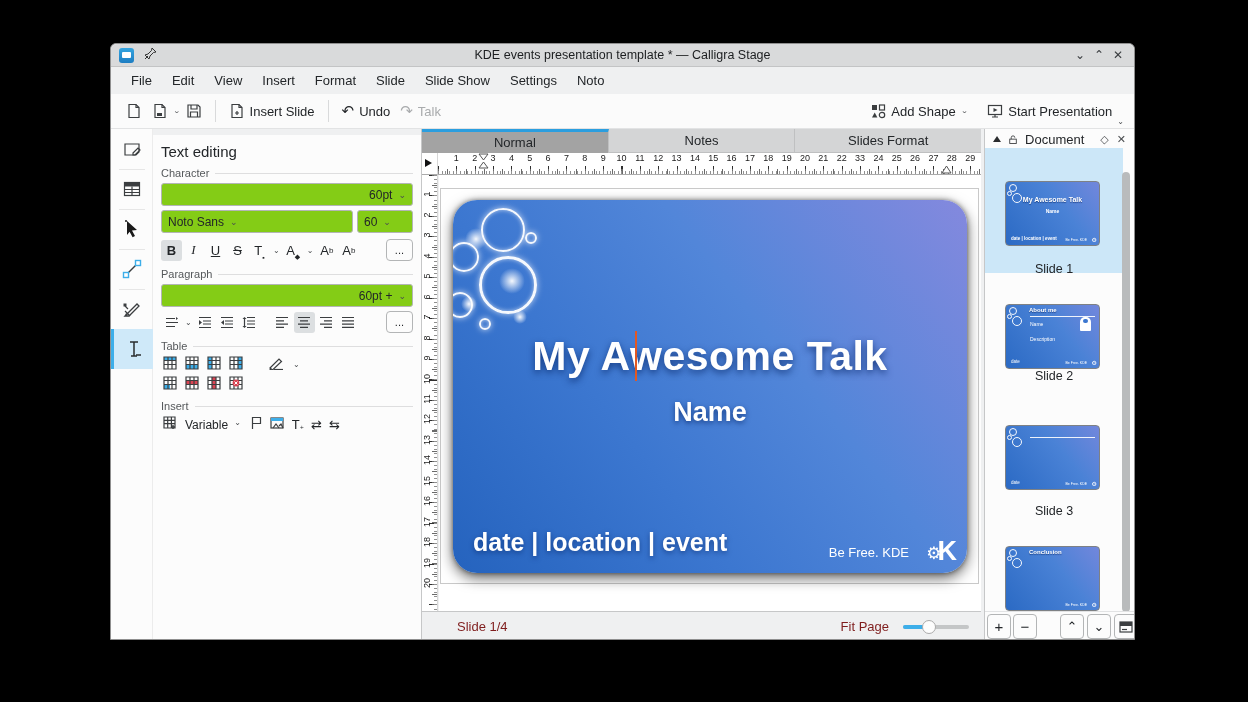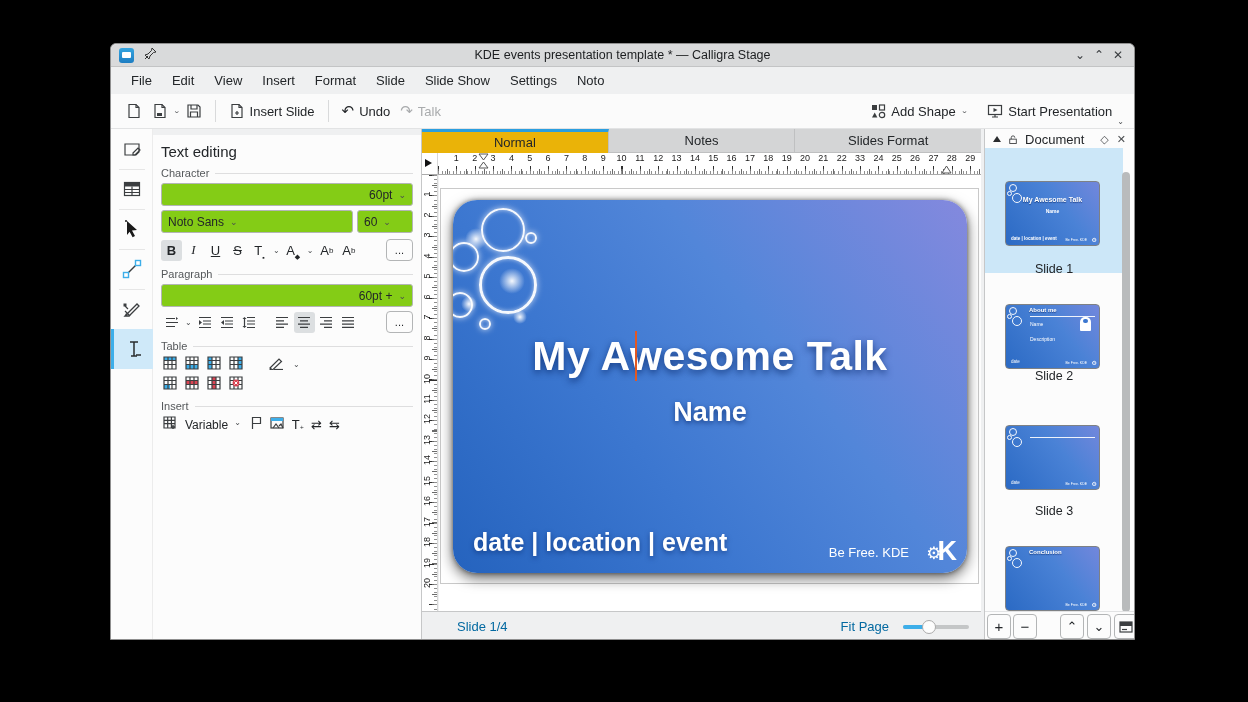--- a/index.html
+++ b/index.html
@@ -60,21 +60,21 @@
   .more-btn{margin-left:auto;height:22px;padding:0 8px;border:1px solid #b3b5b6;border-radius:4px;background:#fcfcfc;
     font-size:11px;color:#232629;display:flex;align-items:center;}
   .icon-row{display:flex;align-items:center;gap:7px;margin:3px 0 3px 2px;font-size:12px;color:#232629;}
   .irow-gap{width:10px;}
 
   
   .centercol-border{position:absolute;left:310px;top:85px;bottom:0;width:1px;background:#c6c7c8;}
   .tabbar{position:absolute;left:311px;top:85px;width:559px;height:24px;display:flex;background:#d4d5d6;}
   .tab{flex:1;display:flex;align-items:center;justify-content:center;font-size:13px;color:#232629;
     border-right:1px solid #bfc0c1;border-bottom:1px solid #bfc0c1;background:#d4d5d6;}
-  .tab.active{background:#eab308;border-top:3px solid #2b9edf;border-bottom:none;}
+  .tab.active{background:#a3a3a3;border-top:3px solid #2b9edf;border-bottom:none;}
   .ruler-corner{position:absolute;left:311px;top:109px;width:16px;height:22px;background:#fff;border-bottom:1px solid #ababab;border-right:1px solid #d7d7d7;}
   .ruler-corner .mark{position:absolute;left:3px;top:6px;width:0;height:0;border-left:7px solid #111;border-top:4.5px solid transparent;border-bottom:4.5px solid transparent;}
   .hruler{position:absolute;left:327px;top:109px;width:543px;height:22px;background:#fff;border-bottom:1px solid #ababab;
     background-image:
       repeating-linear-gradient(90deg,#909090 0 1px,transparent 1px 3.67px),
       repeating-linear-gradient(90deg,#6a6a6a 0 1px,transparent 1px 9.175px),
       repeating-linear-gradient(90deg,#2f2f2f 0 1px,transparent 1px 18.35px);
     background-size:100% 3px,100% 5px,100% 8px;background-position:left bottom;background-repeat:no-repeat;}
   .hruler .rnum{position:absolute;top:0;transform:translateX(-50%);font-size:9px;color:#1c1c1c;}
   .indent-marker{position:absolute;}
@@ -100,21 +100,21 @@
     text-shadow:0 2px 5px rgba(8,40,105,.7);}
   .text-cursor{position:absolute;left:182px;top:131px;width:2px;height:50px;background:#e25822;}
   .slide-footer{position:absolute;left:20px;bottom:16px;font-size:25px;font-weight:bold;color:#fff;text-shadow:0 2px 5px rgba(8,40,105,.6);}
   .slide-brand{position:absolute;right:58px;bottom:13px;font-size:13px;color:#fff;}
   .kde-logo{position:absolute;right:10px;bottom:8px;color:#fff;display:flex;align-items:flex-end;}
   .kde-logo .gear{font-size:17px;margin-right:-4px;margin-bottom:1px;}
   .kde-logo .k{font-size:27px;font-weight:bold;line-height:1;}
 
   
   .statusbar{position:absolute;left:311px;top:567px;width:559px;height:30px;background:#eff0f1;border-top:1px solid #c6c7c8;
-    display:flex;align-items:center;font-size:13px;color:#0369a1;}
+    display:flex;align-items:center;font-size:13px;color:#7f1d1d;}
   .status-slide{margin-left:35px;}
   .status-zoom{margin-left:auto;margin-right:12px;display:flex;align-items:center;gap:14px;}
   .zoom-slider{position:relative;width:66px;height:14px;}
   .zoom-slider .track{position:absolute;left:0;right:0;top:5px;height:4px;border-radius:2px;background:#c4c6c7;}
   .zoom-slider .fill{position:absolute;left:0;width:26px;top:5px;height:4px;border-radius:2px;background:#3daee9;}
   .zoom-slider .handle{position:absolute;left:19px;top:0;width:14px;height:14px;border-radius:50%;background:#fdfdfd;border:1px solid #ababab;}
 
   
   .docker{position:absolute;left:873px;top:85px;right:0;bottom:0;background:#fcfcfc;border-left:1px solid #c6c7c8;}
   .docker-header{position:absolute;left:0;top:1px;right:0;height:18px;display:flex;align-items:center;gap:8px;padding:0 8px;

